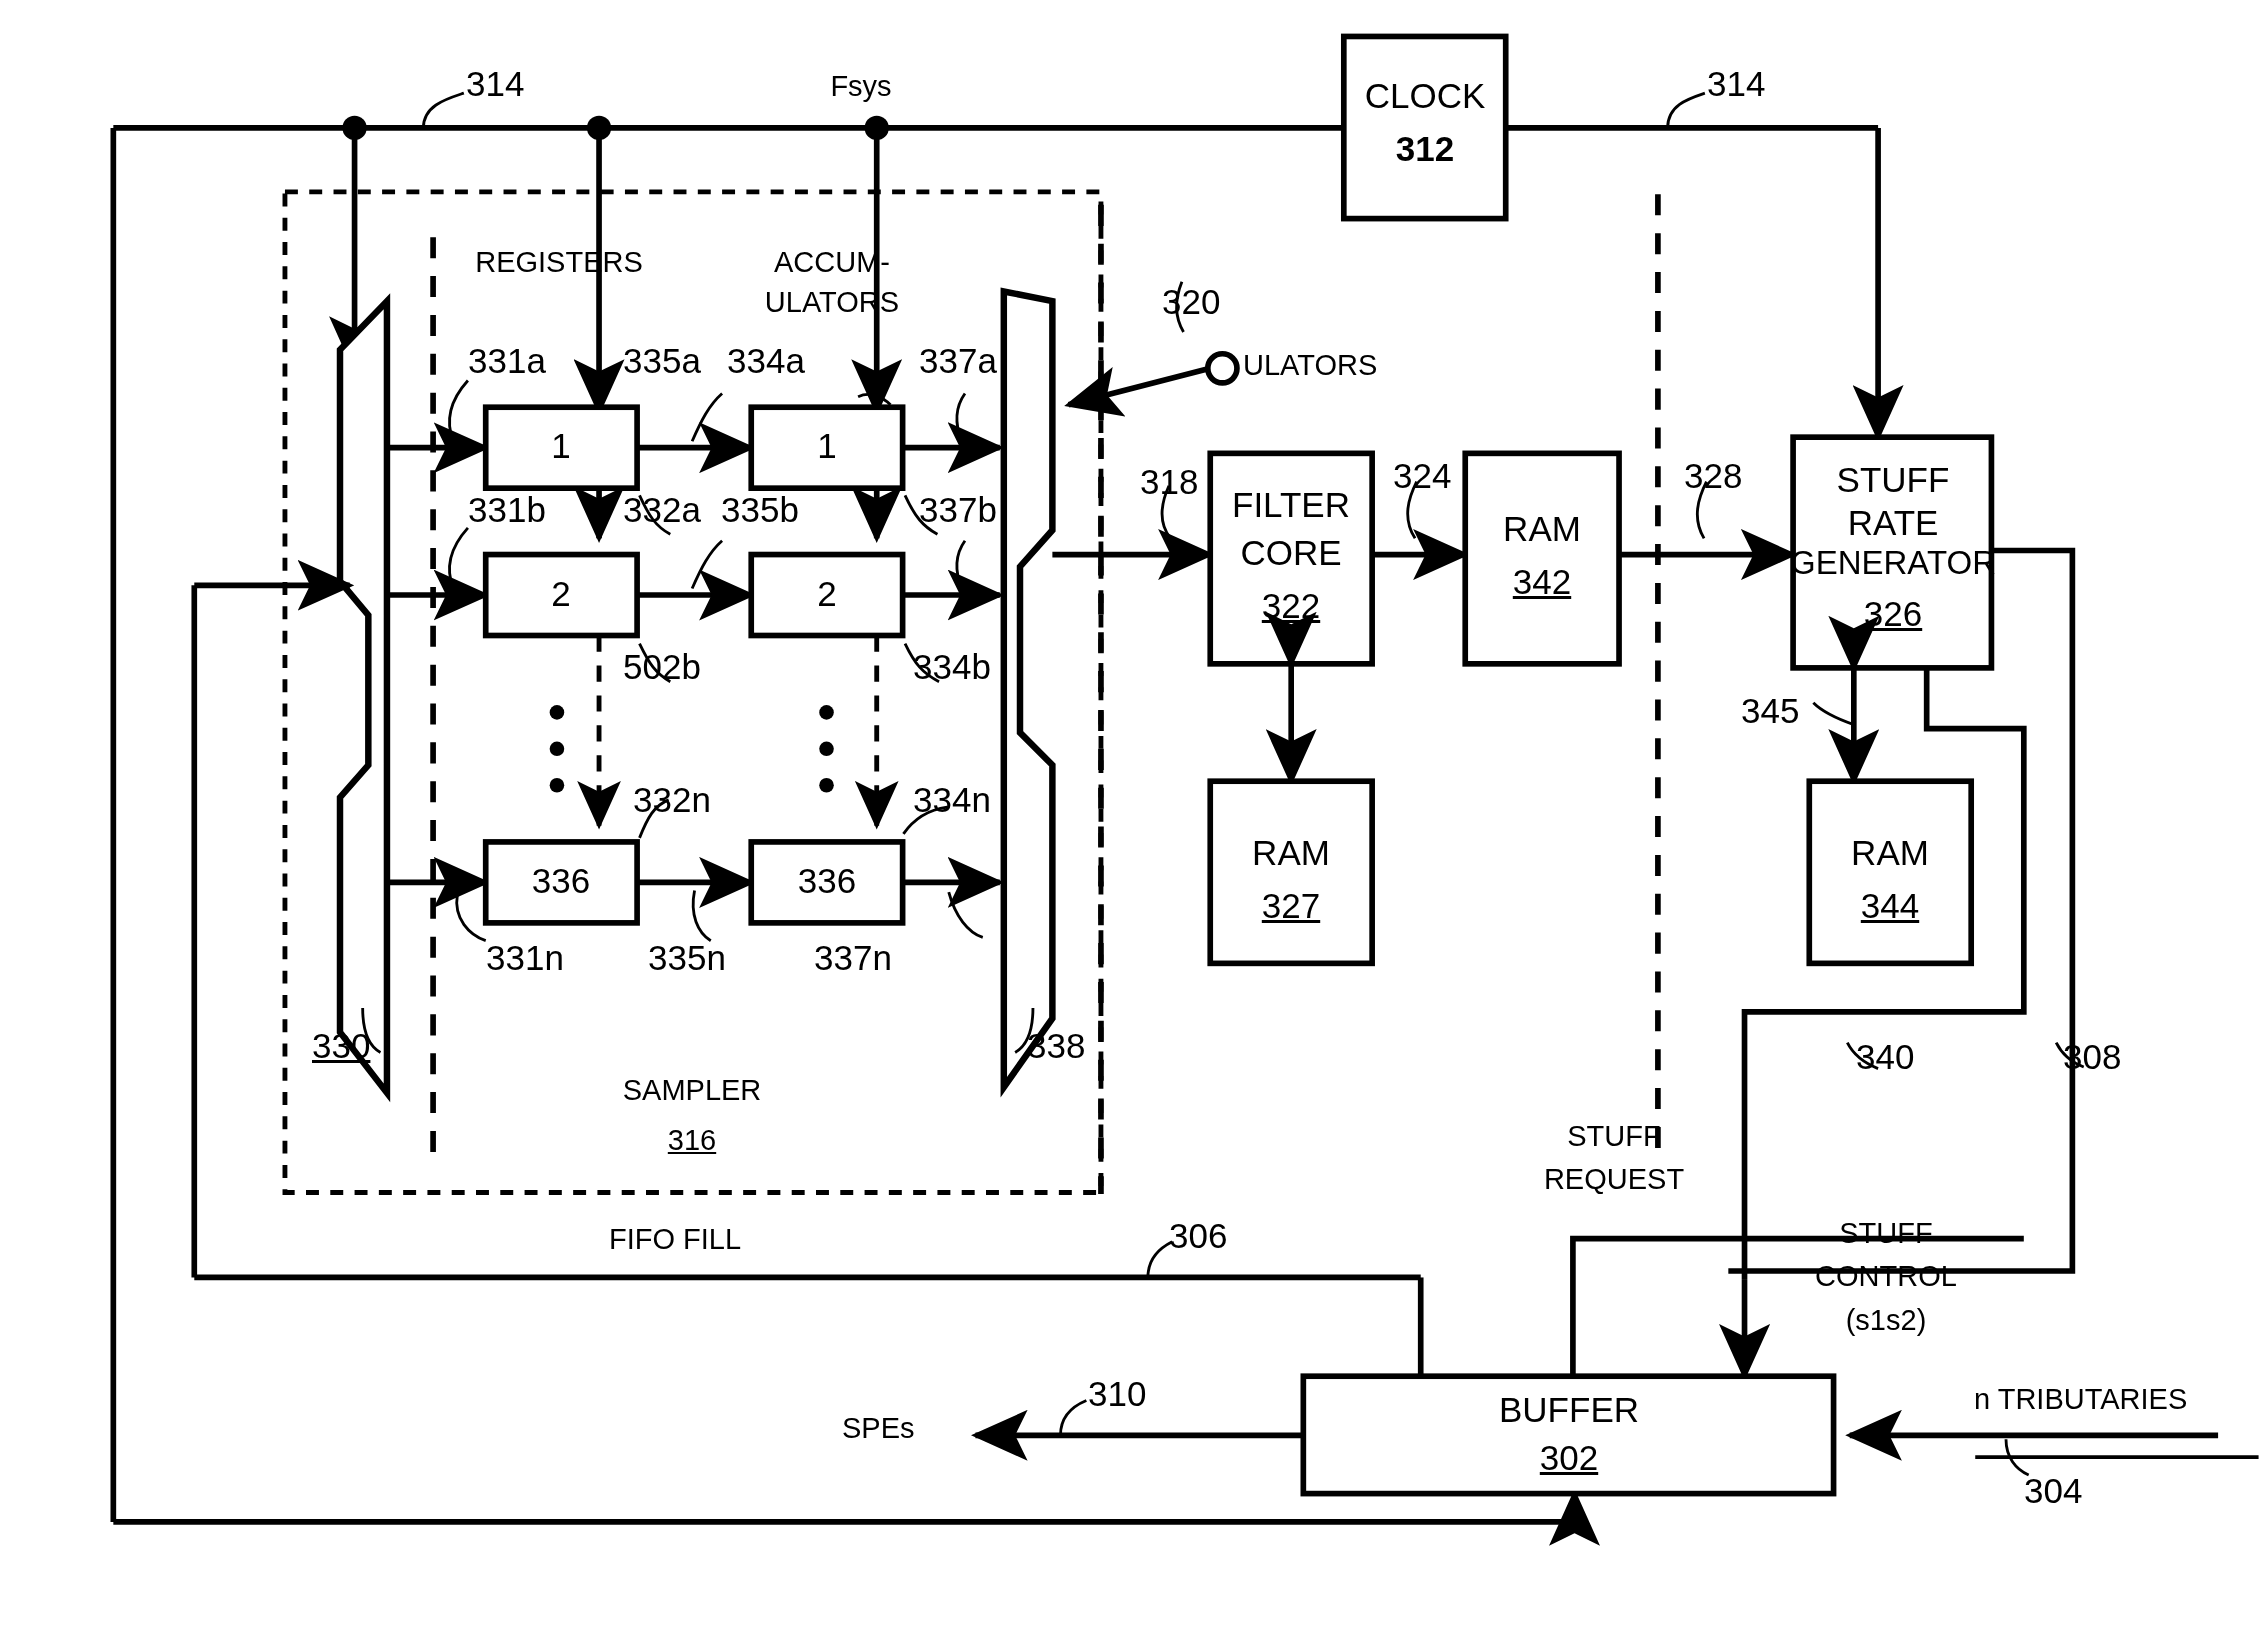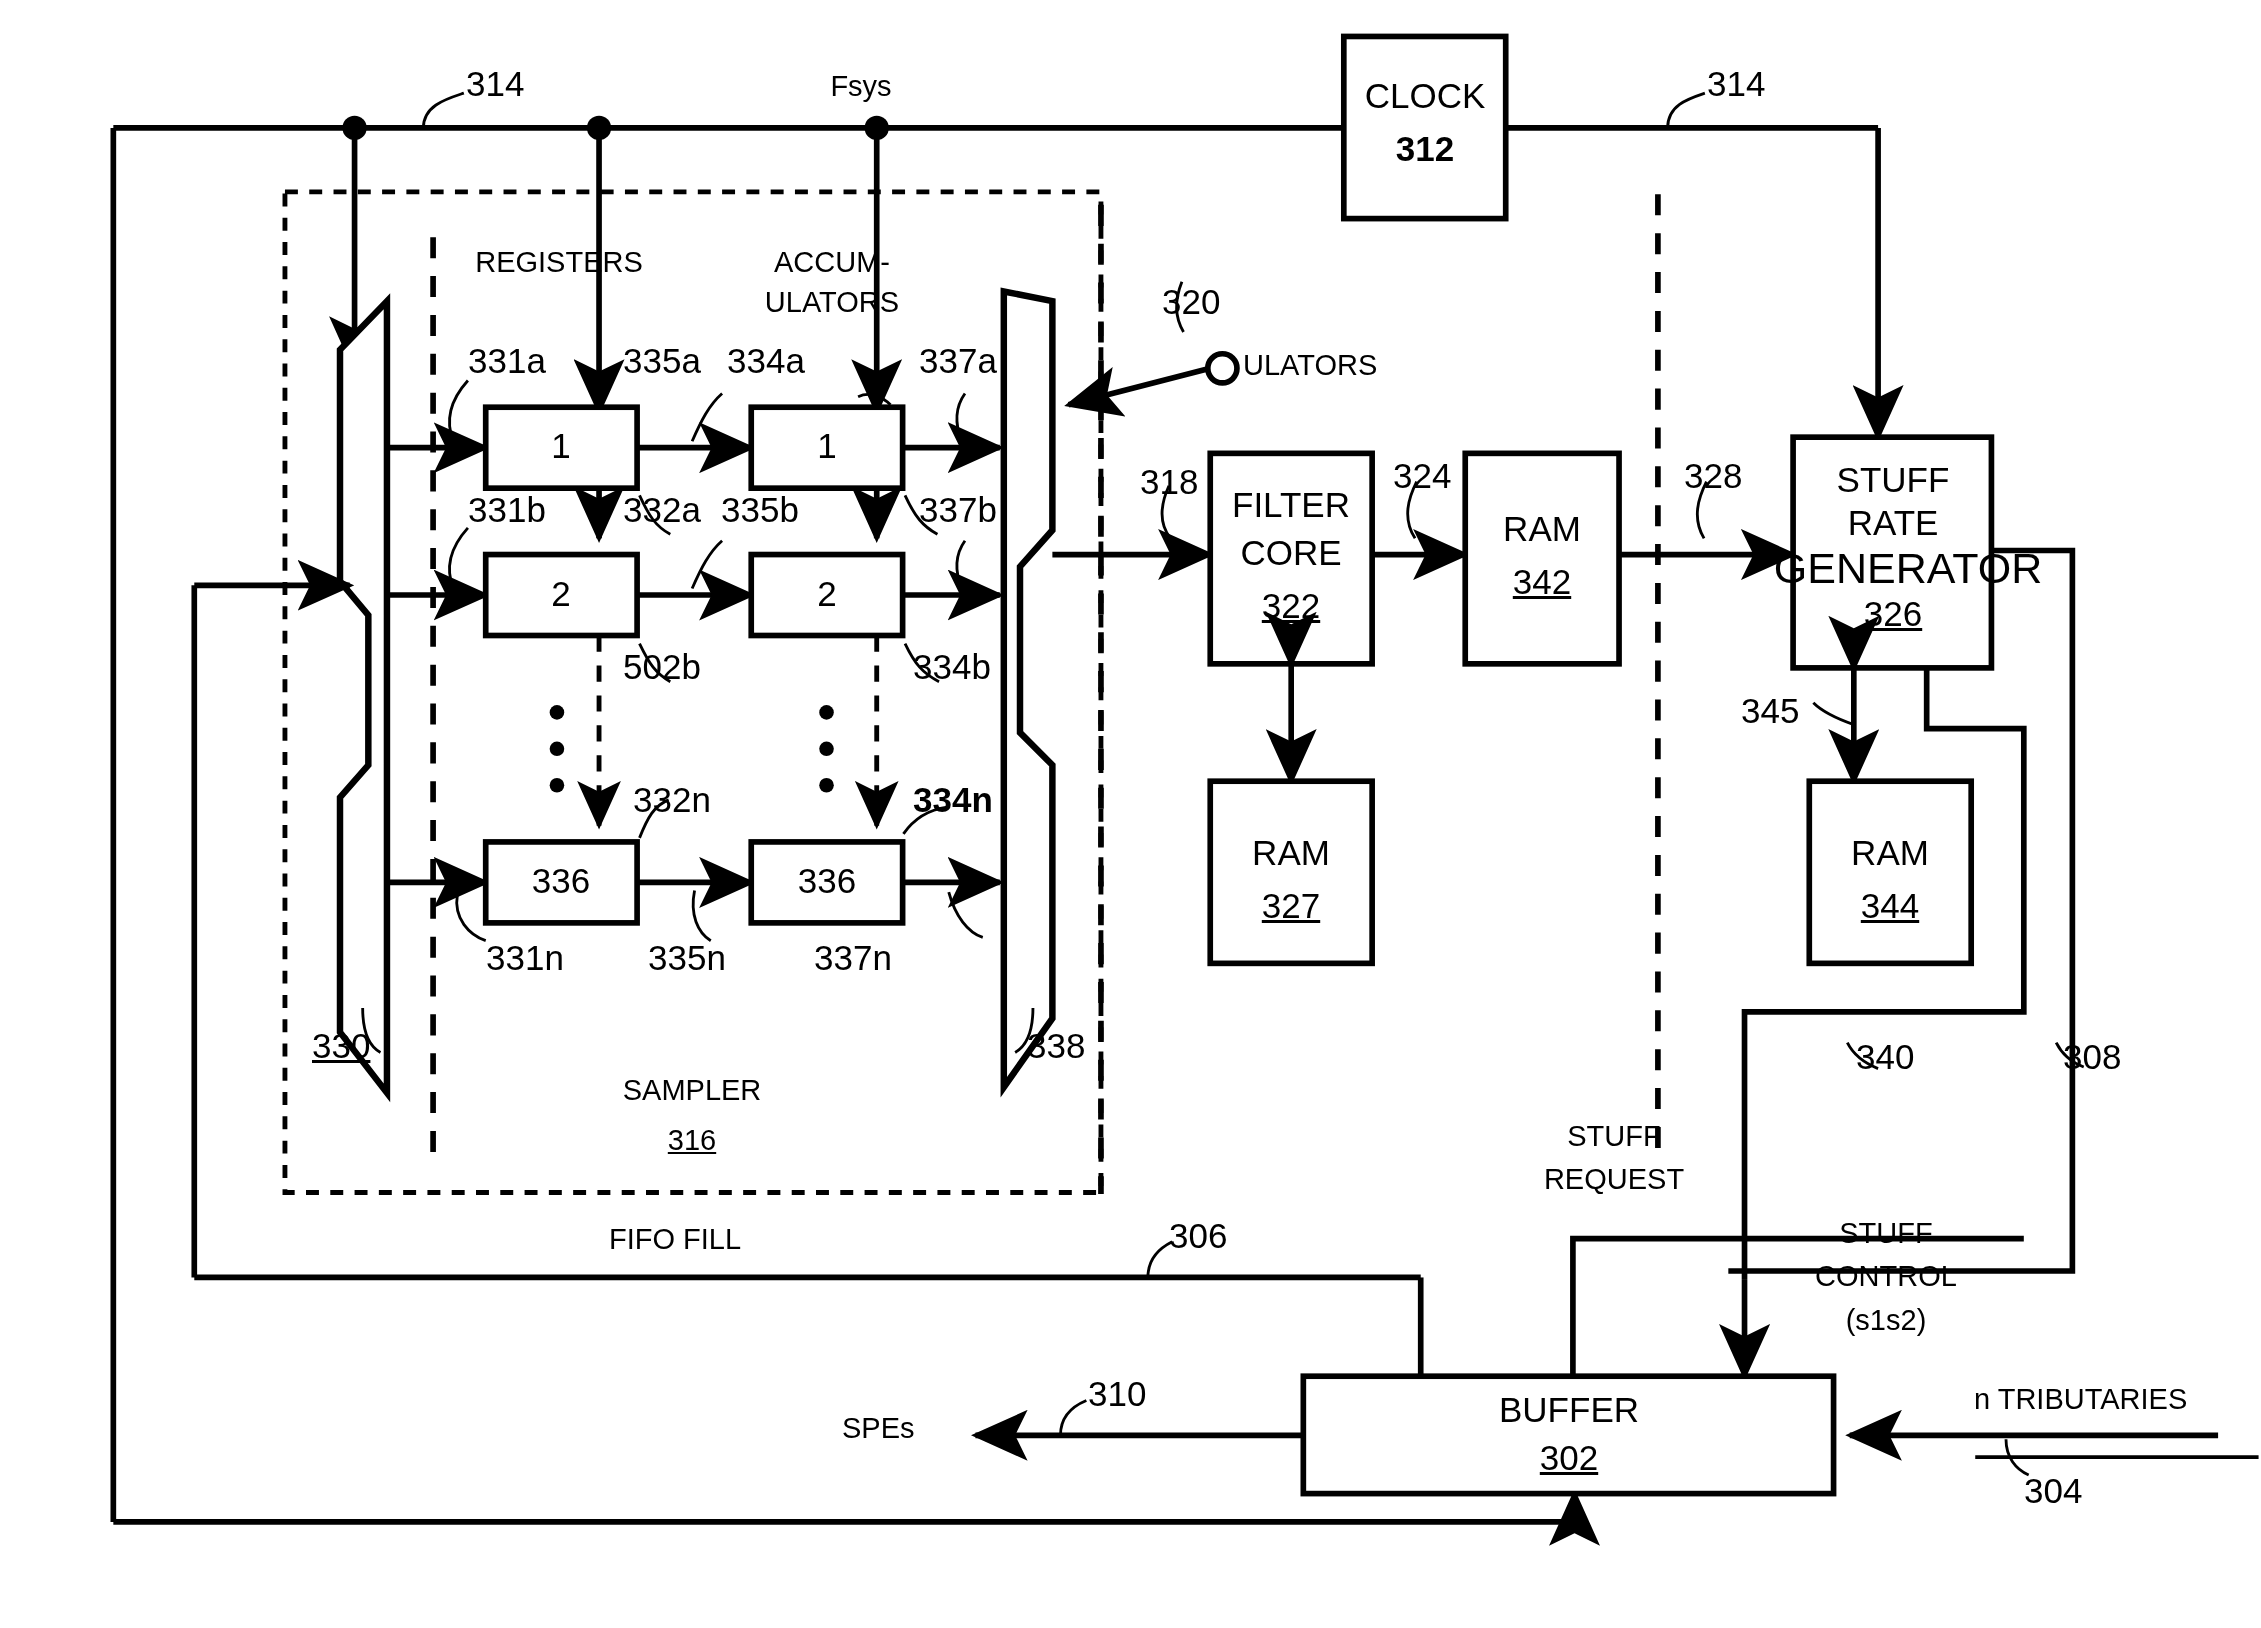--- a/index.html
+++ b/index.html
@@ -232,21 +232,21 @@
   <div class="lbl ref" style="left:468px; top:342px;">331a</div>
   <div class="lbl ref" style="left:468px; top:491px;">331b</div>
   <div class="lbl ref" style="left:486px; top:939px;">331n</div>
 
   <div class="lbl ref" style="left:623px; top:491px;">332a</div>
   <div class="lbl ref" style="left:623px; top:648px;">502b</div>
   <div class="lbl ref" style="left:633px; top:781px;">332n</div>
 
   <div class="lbl ref" style="left:727px; top:342px;">334a</div>
   <div class="lbl ref" style="left:913px; top:648px;">334b</div>
-  <div class="lbl ref" style="left:913px; top:781px;font-weight:bold;">334n</div>
+  <div class="lbl ref" style="left:913px; top:781px;">334n</div>
 
   <div class="lbl ref" style="left:623px; top:342px;">335a</div>
   <div class="lbl ref" style="left:623px; top:491px;"></div>
   <div class="lbl ref" style="left:721px; top:491px;">335b</div>
   <div class="lbl ref" style="left:648px; top:939px;">335n</div>
 
   <div class="lbl ref" style="left:919px; top:342px;">337a</div>
   <div class="lbl ref" style="left:919px; top:491px;">337b</div>
   <div class="lbl ref" style="left:814px; top:939px;">337n</div>
 
@@ -271,21 +271,21 @@
   <div class="lbl boxt und ctr" style="left:1542px; top:563px;">342</div>
 
   <div class="lbl boxt ctr" style="left:1291px; top:834px;">RAM</div>
   <div class="lbl boxt und ctr" style="left:1291px; top:887px;">327</div>
 
   <div class="lbl boxt ctr" style="left:1890px; top:834px;">RAM</div>
   <div class="lbl boxt und ctr" style="left:1890px; top:887px;">344</div>
 
   <div class="lbl boxt ctr" style="left:1893px; top:461px;">STUFF</div>
   <div class="lbl boxt ctr" style="left:1893px; top:504px;">RATE</div>
-  <div class="lbl boxt ctr" style="left:1893px; top:546px; font-size:43px;margin-left:15px;">GENERATOR</div>
+  <div class="lbl boxt ctr" style="left:1893px; top:546px; font-size:33px;">GENERATOR</div>
   <div class="lbl boxt und ctr" style="left:1893px; top:595px;">326</div>
 
   <div class="lbl ref" style="left:1741px; top:692px;">345</div>
 
   <div class="lbl ref" style="left:1856px; top:1038px;">340</div>
   <div class="lbl ref" style="left:2063px; top:1038px;">308</div>
 
   <div class="lbl txt ctr" style="left:1614px; top:1121px;">STUFF</div>
   <div class="lbl txt ctr" style="left:1614px; top:1164px;">REQUEST</div>
 

